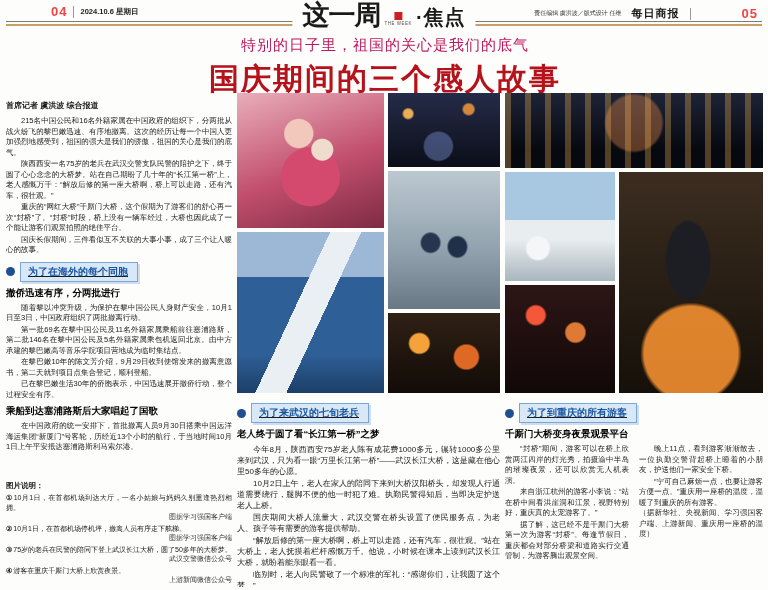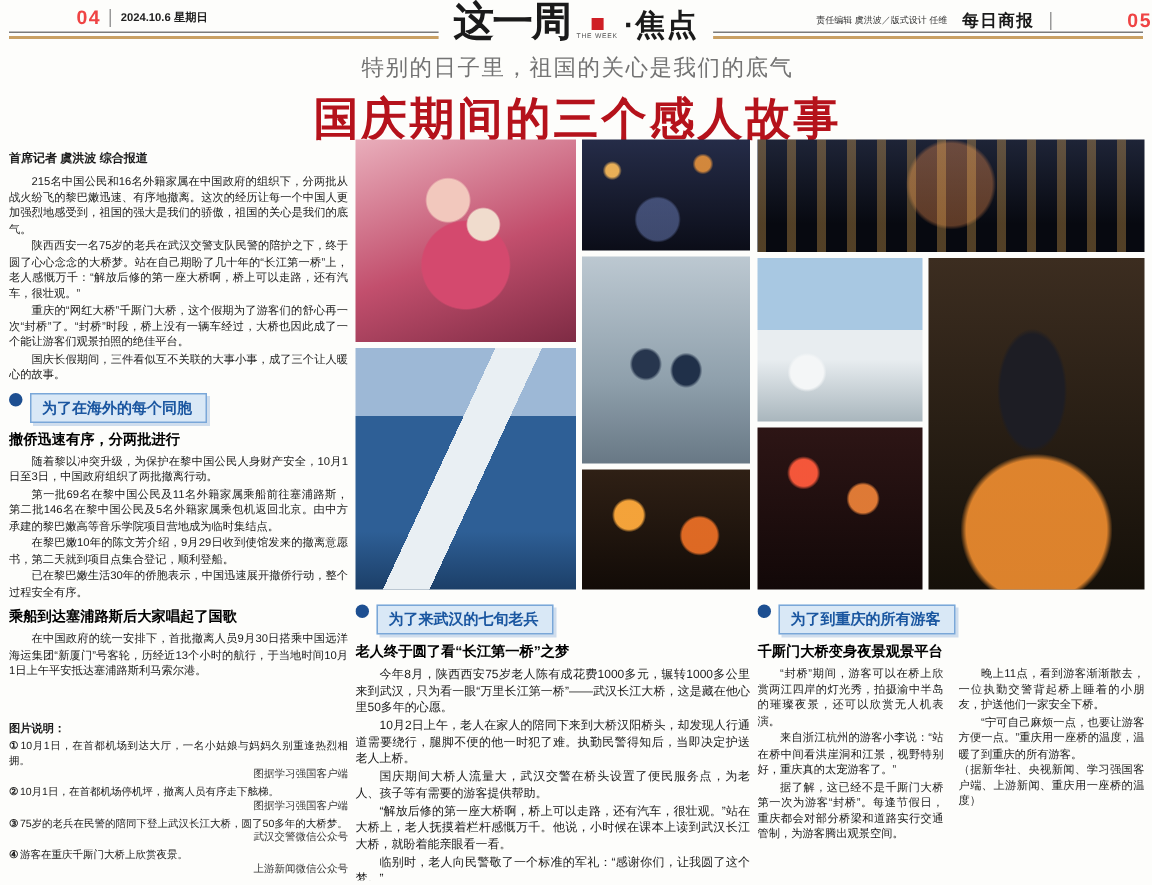--- a/index.html
+++ b/index.html
@@ -14,33 +14,33 @@
   .hdr-left { position:absolute; left:10px; top:4px; display:flex; align-items:center; gap:6px; }
   .pageno { color:#ef4444; font-size:13px; font-weight:bold; letter-spacing:1px;margin-left:41px; }
   .hdr-vsep { width:1px; height:12px; background:#999; }
   .hdr-date { font-size:7.5px; font-weight:bold; color:#222; }
   .masthead { position:absolute; left:50%; transform:translateX(-50%); top:0px; background:#fdfdfb; padding:0 10px; display:flex; align-items:flex-end; gap:4px; height:28px; }
   .masthead-title { font-size:27px; font-weight:900; line-height:26px; font-family:"DejaVu Sans", sans-serif; letter-spacing:-1px; }
   .masthead-mid { display:flex; flex-direction:column; align-items:center; justify-content:flex-end; gap:1px; padding-bottom:2px; }
   .red-square { width:8px; height:8px; background:#cf1f25; }
   .masthead-week { font-size:4.5px; color:#555; letter-spacing:0.5px; white-space:nowrap; }
   .masthead-section { font-size:20px; font-weight:900; line-height:22px; letter-spacing:1px; }
-  .hdr-right { position:absolute; right:0; top:6px; display:flex; align-items:center; gap:10px;text-align:center; }
+  .hdr-right { position:absolute; right:10px; top:6px; display:flex; align-items:center; gap:10px;text-align:center; }
   .credits { font-size:6px; color:#333; }
   .paper-name { font-size:11px; font-weight:900; letter-spacing:1px; }
 
   
   #headline { position:absolute; left:160px; top:36px; width:450px; text-align:center; }
-  .kicker { font-size:15px; color:#737373; letter-spacing:1px; margin-bottom:4px; }
+  .kicker { font-size:15px; color:#be185d; letter-spacing:1px; margin-bottom:4px; }
   .main-title { font-size:30px; font-weight:900; color:#b5121b; letter-spacing:2px; font-family:"DejaVu Sans", sans-serif; }
 
   
   .story p { text-indent:2em; text-align:justify; margin:0 0 1px 0; }
   .subhead { font-weight:bold; font-size:9.5px; color:#000; margin:5px 0 3px 0; }
-  .sec-header { display:flex; gap:5px; margin:6px 0 5px 0; }
+  .sec-header { display:flex; align-items:center; gap:5px; margin:6px 0 5px 0;text-decoration:underline; }
   .sec-dot { width:9px; height:9px; border-radius:50%; background:#1d4f91; flex:none; }
   .sec-box { font-size:10px; font-weight:bold; color:#1a56a0; background:#d9e8f6; border:1px solid #7aa7d8; padding:2px 9px 2px 7px; box-shadow:2px 2px 0 #cfdded; white-space:nowrap; }
 
   
   #col-left { position:absolute; left:6px; top:100px; width:226px; height:486px; }
   #left-flow { height:376px; overflow:hidden; }
   .byline { font-size:8px; font-weight:bold; margin-bottom:5px; }
   #left-flow .story p, #intro p { font-size:7.5px; line-height:10.5px; }
   #captions { position:absolute; left:0; bottom:0; width:226px; height:108px; background:#fdfdfb; padding-top:3px; overflow:hidden; }
   .cap-label { font-size:7.5px; font-weight:bold; margin-bottom:2px; }

